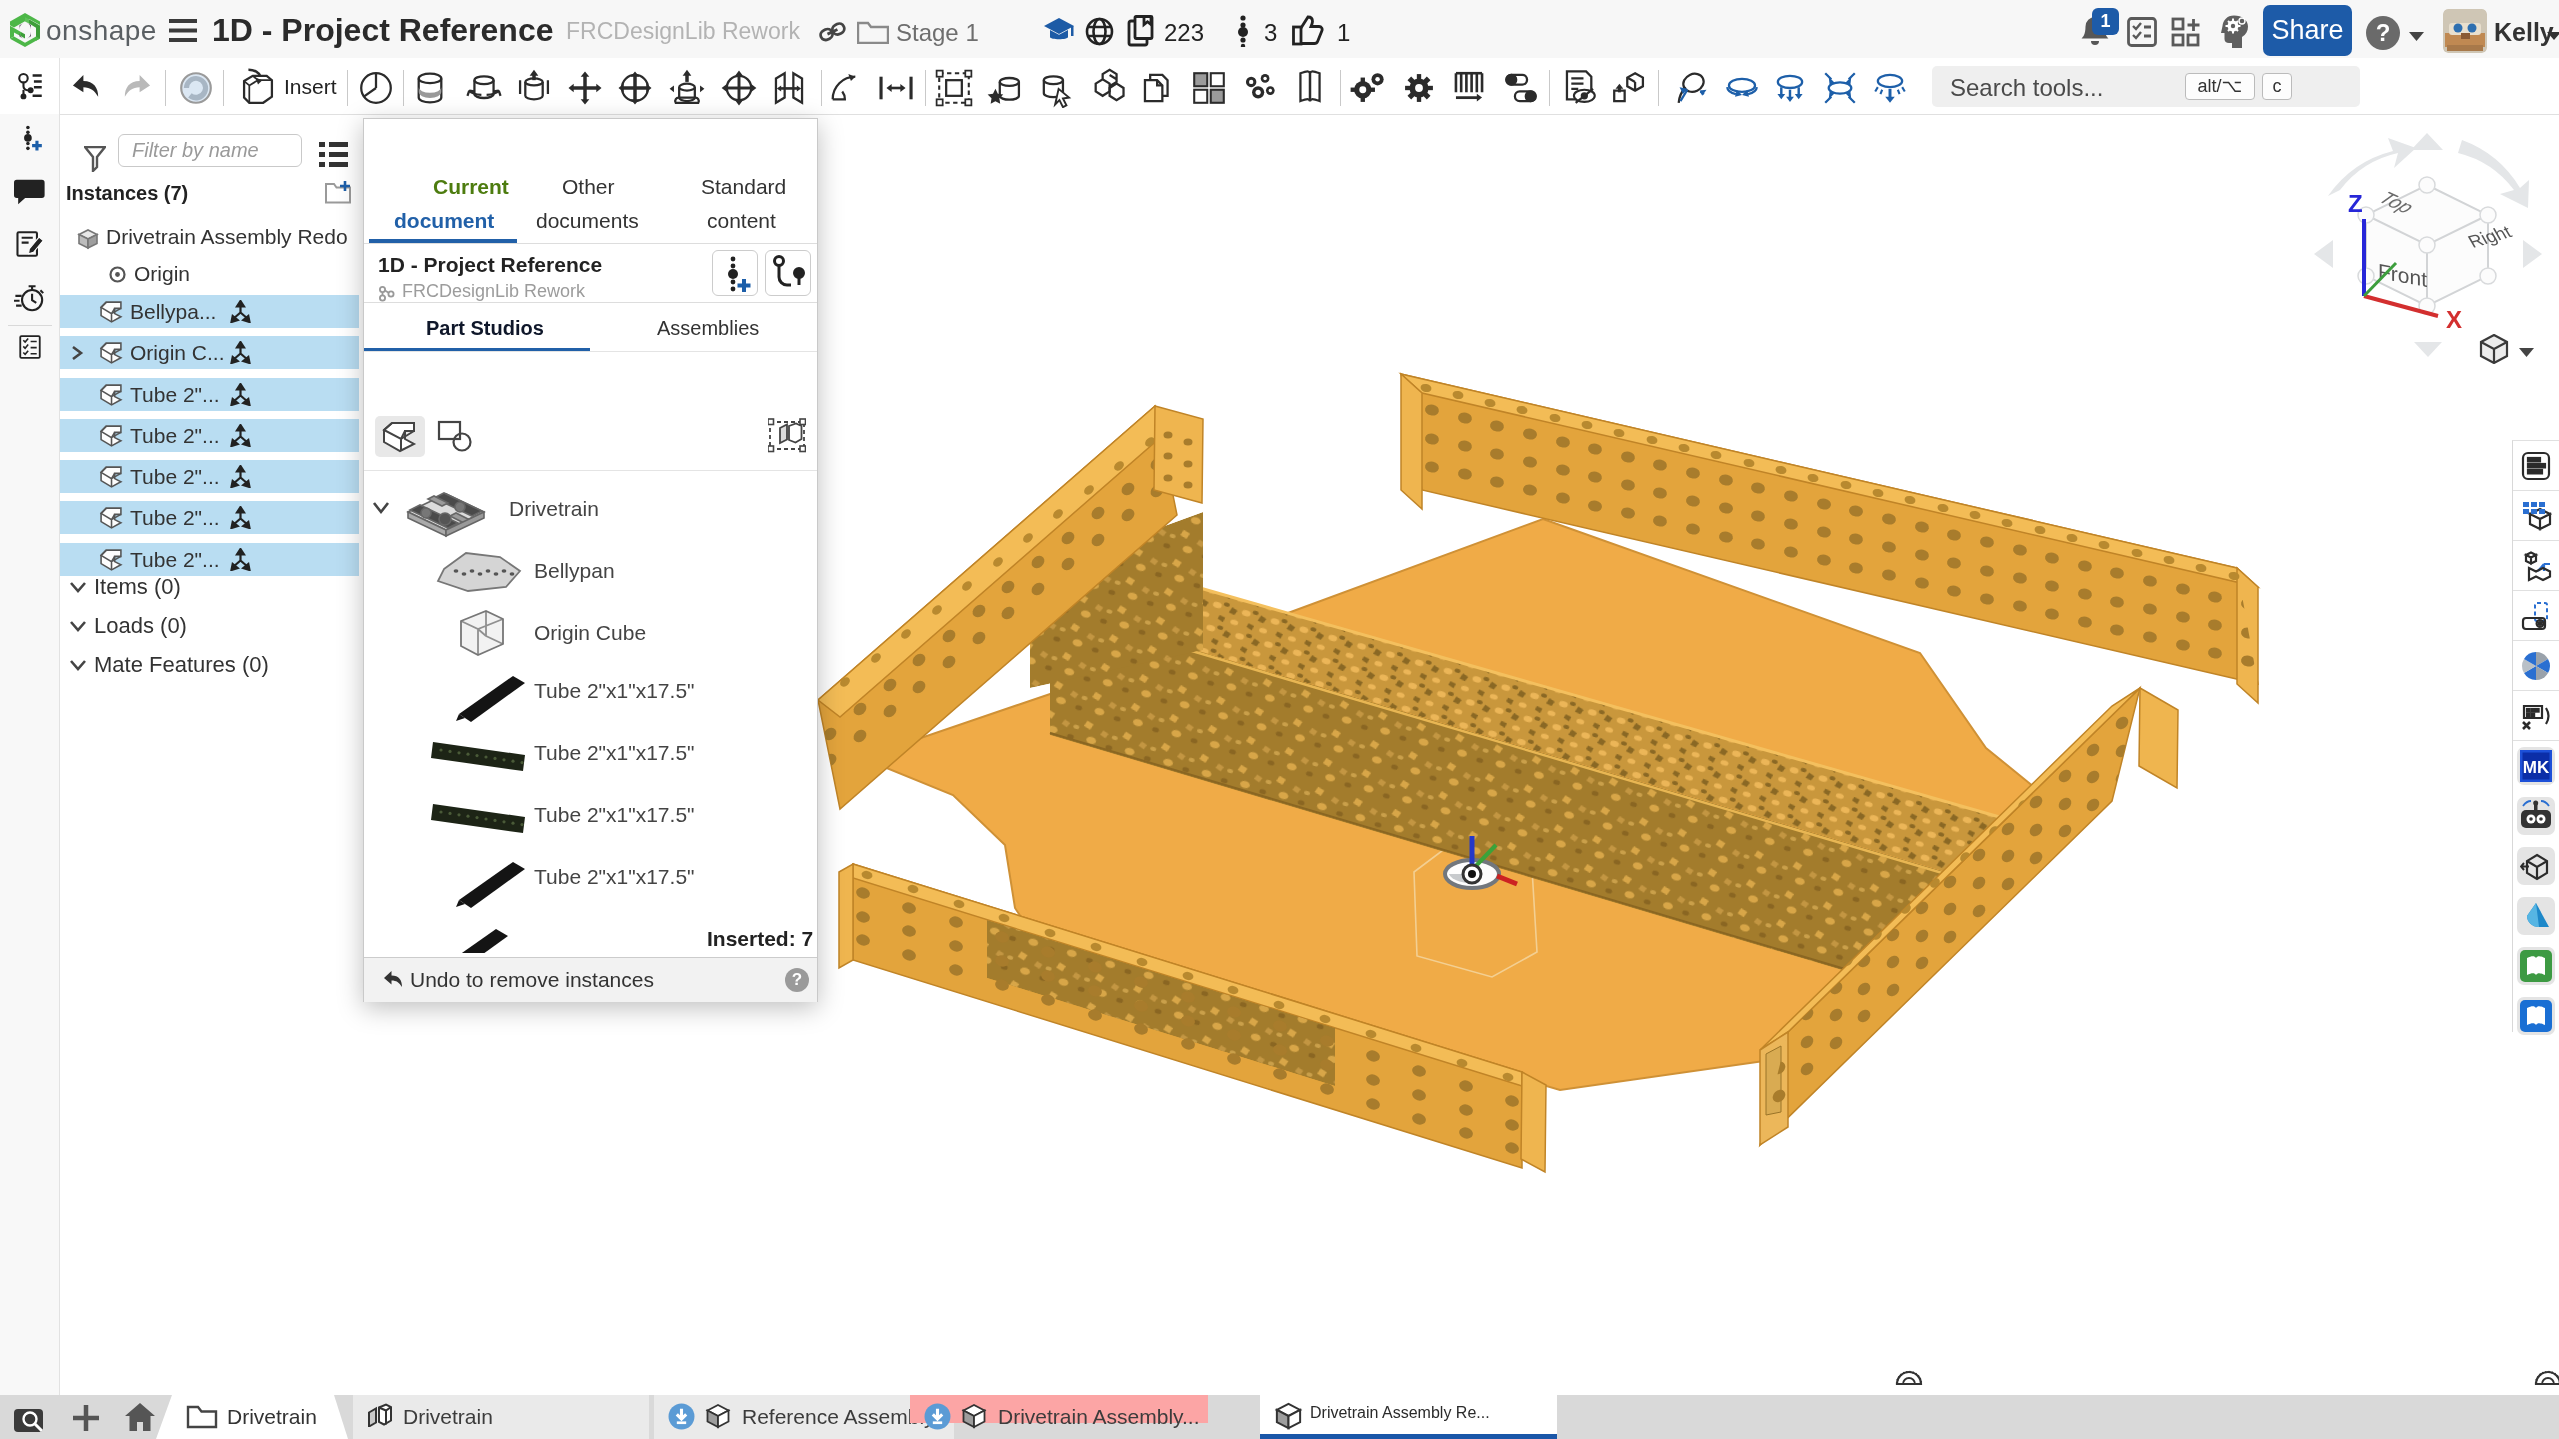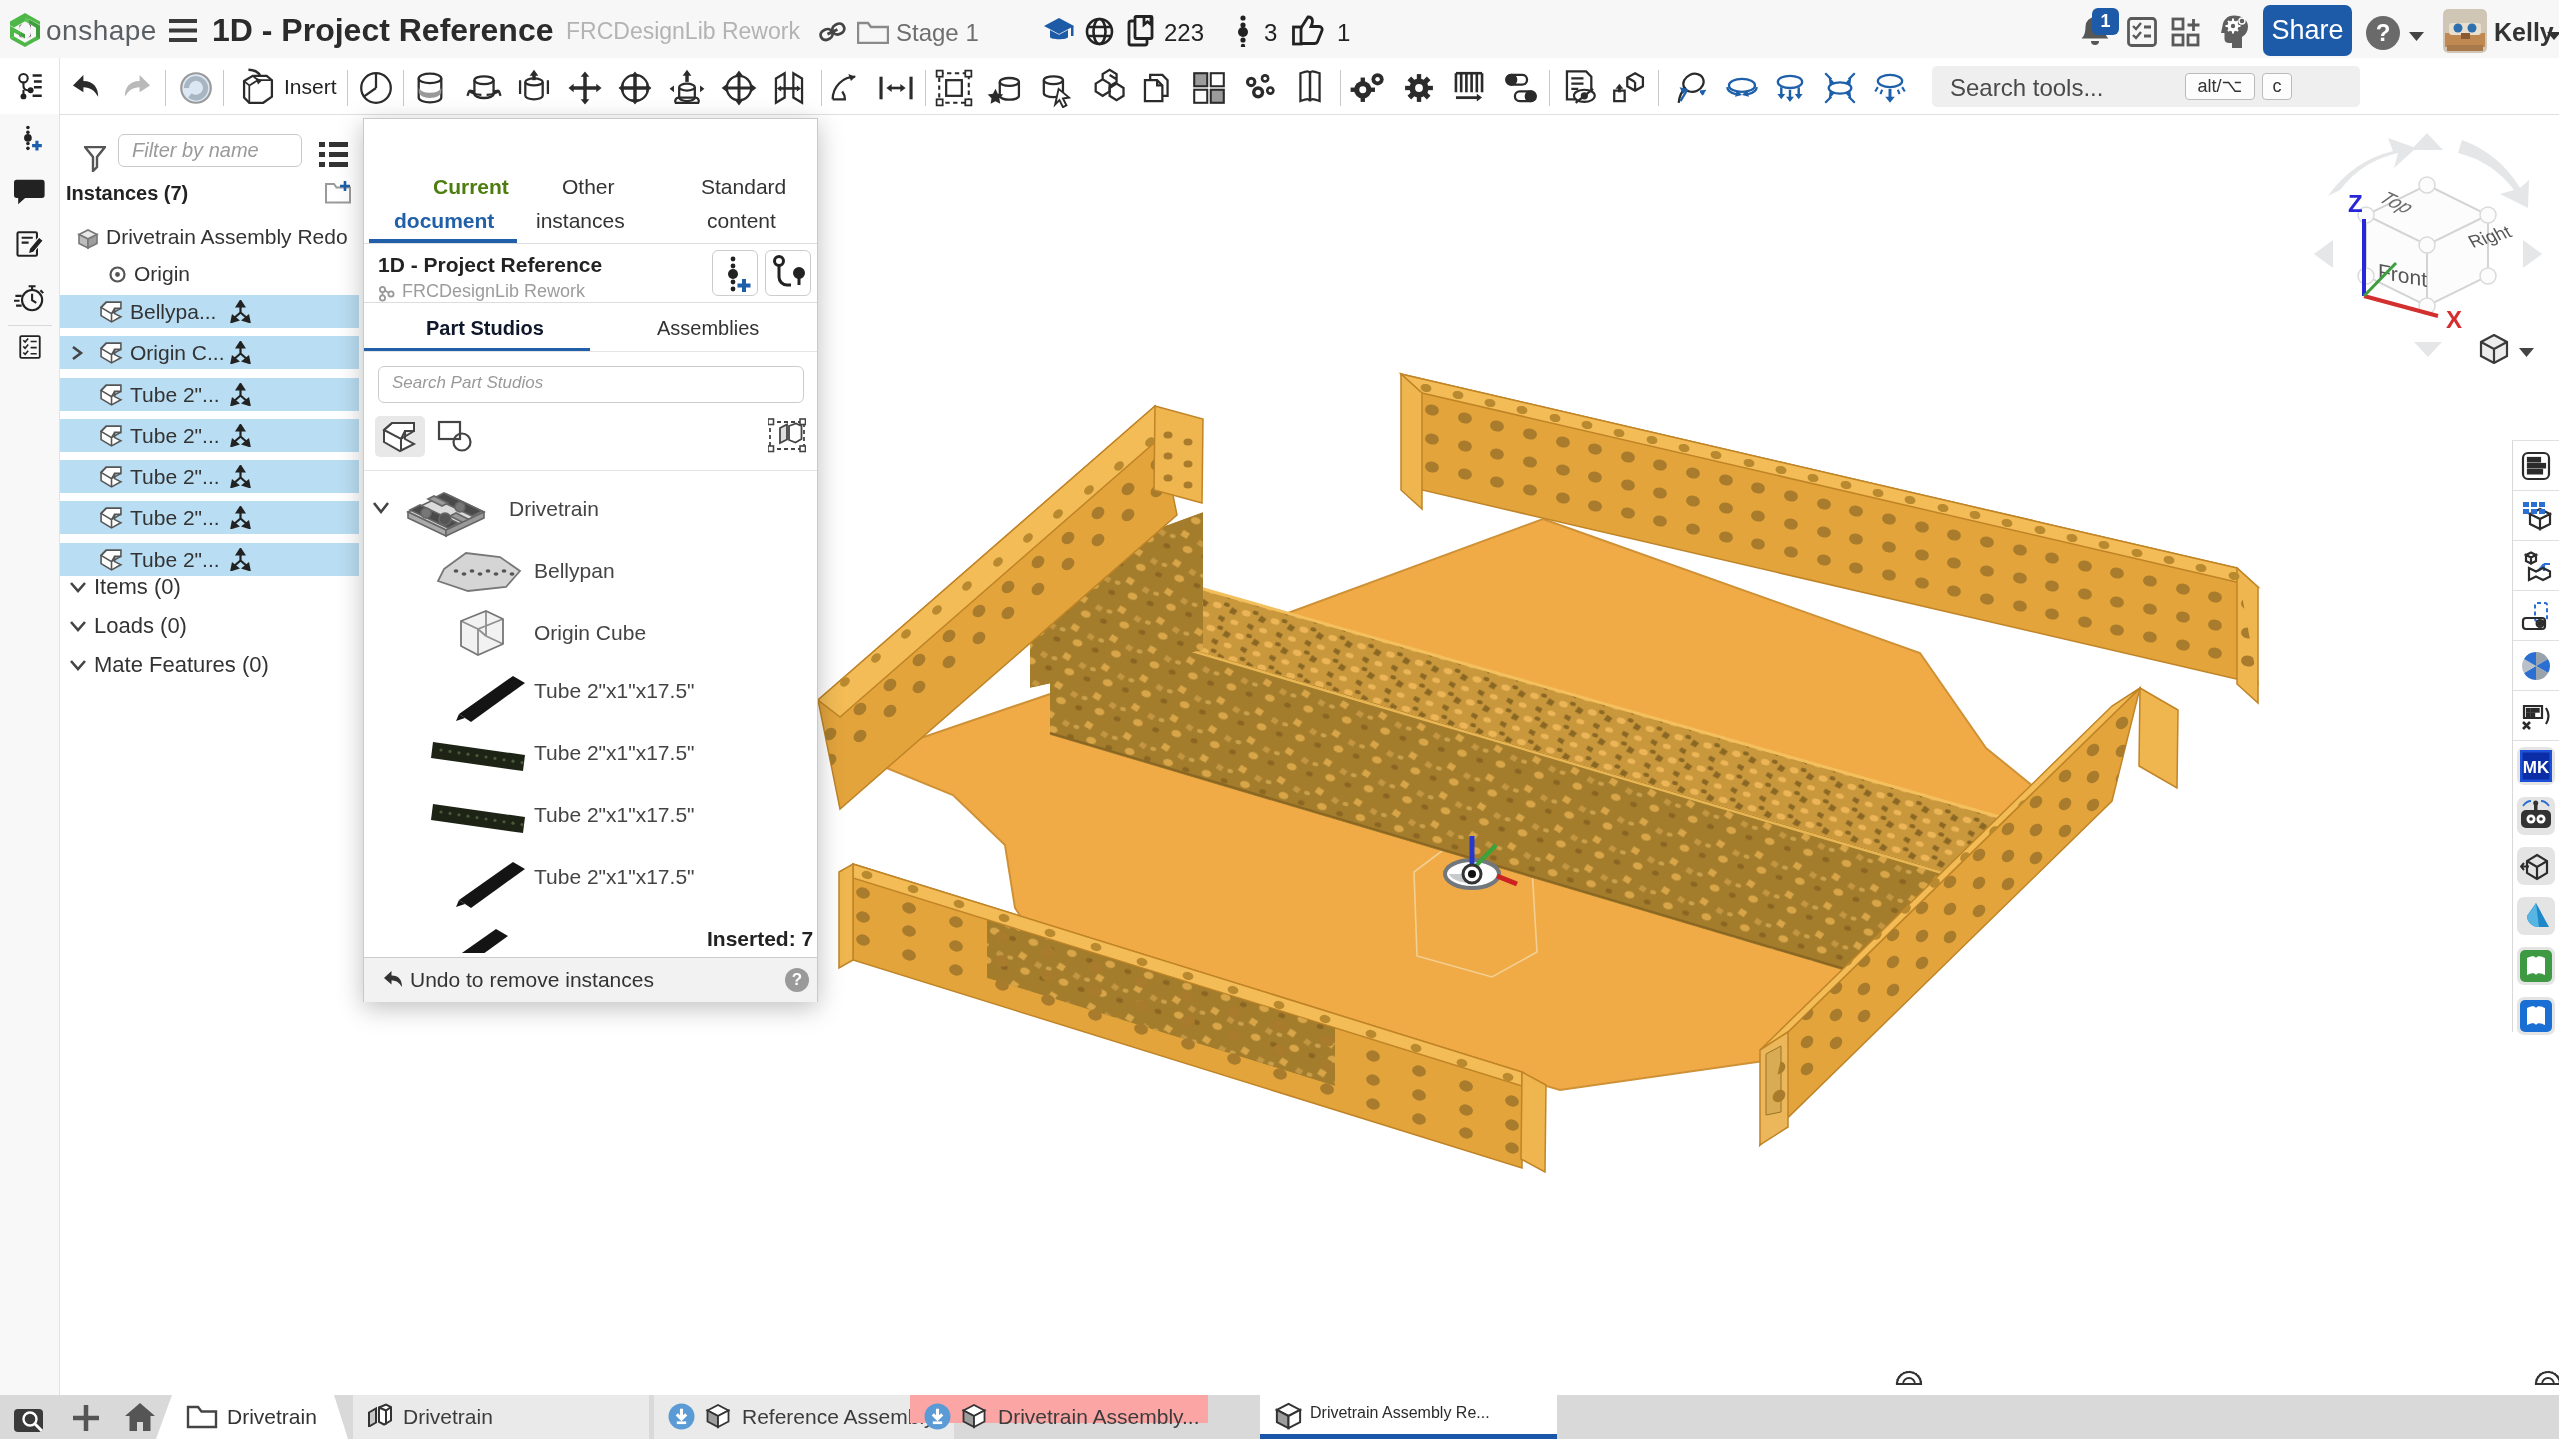--- a/index.html
+++ b/index.html
@@ -1225,21 +1225,21 @@
             <rect x="0" y="0" width="32" height="32" rx="5" fill="#1a6fd4"></rect>
             <path d="M7 8 c5-2.5 7.5-2.5 9 0 v17 c-1.5-2.5-4-2.5-9 0 Z M25 8 c-5-2.5-7.5-2.5-9 0 v17 c1.5-2.5 4-2.5 9 0 Z" fill="#fff"></path>
           </svg></div>
       </div>
     </div>
   </div>
 <div style="position:absolute;left:363px;top:118px;width:455px;height:884px;background:#fff;border:1px solid #c9c9c9;box-shadow:0 6px 24px rgba(0,0,0,.25);">
     <div style="position:absolute;left:41px;top:56px;font-size:21px;color:#4d7c0f;font-weight:600;white-space:nowrap;line-height:1.15;margin-left:28px;">Current</div>
     <div style="position:absolute;left:30px;top:90px;font-size:21px;color:#2160a8;font-weight:600;white-space:nowrap;line-height:1.15;">document</div>
     <div style="position:absolute;left:198px;top:56px;font-size:21px;color:#333;font-weight:400;white-space:nowrap;line-height:1.15;">Other</div>
-    <div style="position:absolute;left:172px;top:90px;font-size:21px;color:#333;font-weight:400;white-space:nowrap;line-height:1.15;">instances</div>
+    <div style="position:absolute;left:172px;top:90px;font-size:21px;color:#333;font-weight:400;white-space:nowrap;line-height:1.15;">documents</div>
     <div style="position:absolute;left:337px;top:56px;font-size:21px;color:#333;font-weight:400;white-space:nowrap;line-height:1.15;">Standard</div>
     <div style="position:absolute;left:343px;top:90px;font-size:21px;color:#333;font-weight:400;white-space:nowrap;line-height:1.15;">content</div>
     <div style="position:absolute;left:5px;top:120px;width:148px;height:4px;background:#2160a8;"></div>
     <div style="position:absolute;left:0px;top:124px;width:453px;height:1px;background:#ddd;"></div>
     <div style="position:absolute;left:14px;top:134px;font-size:21px;color:#222;font-weight:700;white-space:nowrap;line-height:1.15;">1D - Project Reference</div>
     <div style="position:absolute;left:14px;top:166px;width:19px;height:17px;"><svg width="19" height="17" viewBox="0 0 19 17" style="">
         <g fill="none" stroke="#999" stroke-width="1.8">
           <circle cx="4.5" cy="4.5" r="2.6"></circle>
           <circle cx="4.5" cy="13" r="2.6"></circle>
           <circle cx="13" cy="9" r="2.6"></circle>
@@ -1264,23 +1264,20 @@
           <circle cx="13" cy="10" r="4.5"></circle>
           <circle cx="33" cy="22" r="4.5" fill="#222"></circle>
           <path d="M13 14.5 V26 a8 8 0 0 0 8 8 h4 M33 26 v8"></path>
         </g>
       </svg></div>
     <div style="position:absolute;left:0px;top:183px;width:453px;height:1px;background:#ddd;"></div>
     <div style="position:absolute;left:62px;top:198px;font-size:20px;color:#0f172a;font-weight:600;white-space:nowrap;line-height:1.15;">Part Studios</div>
     <div style="position:absolute;left:293px;top:198px;font-size:20px;color:#333;font-weight:400;white-space:nowrap;line-height:1.15;">Assemblies</div>
     <div style="position:absolute;left:0px;top:229px;width:226px;height:4px;background:#2160a8;"></div>
     <div style="position:absolute;left:0px;top:232px;width:453px;height:1px;background:#e4e4e4;"></div>
-    <div style="position:absolute;left:14px;top:247px;width:426px;height:37px;border:1.5px solid #ccc;border-radius:6px;">
-      <div style="position:absolute;left:13px;top:6px;font-size:17px;color:#999;font-weight:400;white-space:nowrap;line-height:1.15;font-style:italic;">Search Part Studios</div>
-    </div>
     <div style="position:absolute;left:11px;top:297px;width:50px;height:41px;background:#e8e8e8;border-radius:5px;">
       <div style="position:absolute;left:5px;top:1px;width:40px;height:40px;"><svg width="40" height="40" viewBox="0 0 40 40" style="">
           <g stroke="#444" stroke-width="2" fill="#fff">
             <path d="M12 6 L34 6 L34 14 L25 14 L25 22 L34 27 L20 34 L4 25 L4 13 Z"></path>
             <path d="M12 6 L4 13 L21 22 L25 14 M21 22 v12 M21 22 L34 14" fill="none"></path>
           </g>
         </svg></div>
     </div>
     <div style="position:absolute;left:72px;top:299px;width:38px;height:36px;"><svg width="38" height="36" viewBox="0 0 38 36" style="">
         <g fill="none" stroke="#444" stroke-width="2.2">

